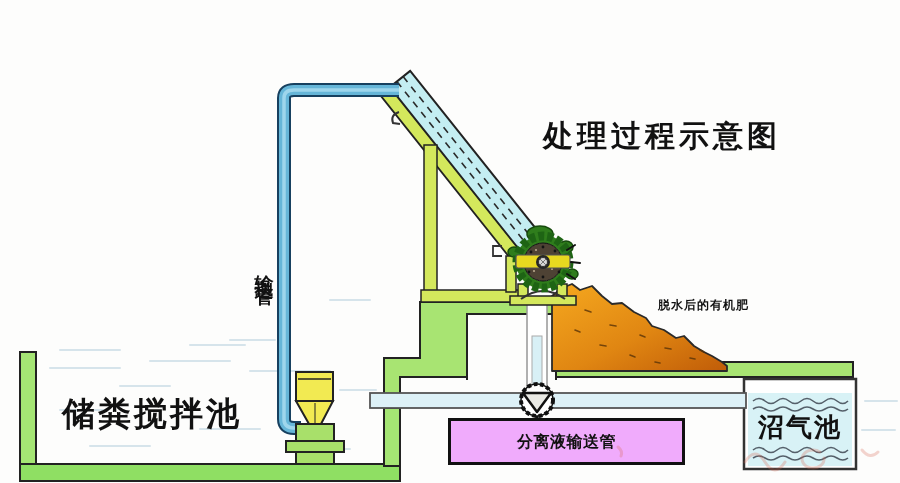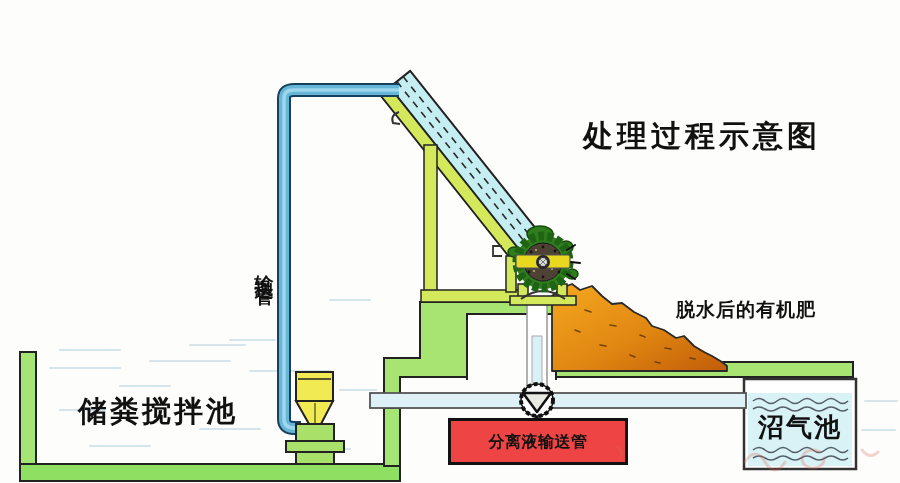--- a/index.html
+++ b/index.html
@@ -2,31 +2,31 @@
 <html style="--wall-green: #a5e574; --platform-green: #a8e472; --floor-green: #8fdf63; --frame-yellow-green: #d4e85c; --pipe-blue: #66b6d8; --pipe-blue-dark: #17405f; --pipe-blue-light: #9ed6ec; --conveyor-cyan: #c4eef2; --water-cyan: #d8f2f6; --pile-orange-light: #f5a81f; --pile-orange-dark: #c05c08; --pump-yellow: #f2ea52; --wheel-green-dark: #1e6414; --wheel-green: #2f7d1c; --outline: #222222;"><head>
 <meta charset="utf-8">
 <style>
   html,body{margin:0;padding:0;background:#fff;}
   #stage{
     position:relative;width:900px;height:483px;background:#fdfdfc;overflow:hidden;
     font-family:"DejaVu Sans",sans-serif;
   }
   #shapes{position:absolute;left:0;top:0;}
   .lbl{position:absolute;color:#111;font-weight:bold;white-space:nowrap;}
-  .lbl-title{left:543px;top:116px;font-size:30px;letter-spacing:4px;margin-left:40px;}
-  .lbl-tank{left:78px;top:392px;font-size:29px;letter-spacing:3px;}
+  .lbl-title{left:543px;top:116px;font-size:30px;letter-spacing:4px;}
+  .lbl-tank{left:62px;top:392px;font-size:33px;letter-spacing:3px;}
   .lbl-pipe{
     left:252px;top:260px;font-size:19px;
     writing-mode:vertical-rl;text-orientation:upright;letter-spacing:6px;
   }
-  .lbl-fert{left:676px;top:297px;font-size:19px;letter-spacing:1px;}
+  .lbl-fert{left:658px;top:297px;font-size:12px;letter-spacing:1px;}
   .lbl-biogas{left:758px;top:410px;font-size:26px;letter-spacing:2px;text-align:right;}
   .note-box{
-    position:absolute;left:448px;top:418px;width:180px;height:47px;
-    background:#ef4444;border:3px solid #111;box-sizing:border-box;
+    position:absolute;left:448px;top:418px;width:237px;height:47px;
+    background:#f0abfc;border:3px solid #111;box-sizing:border-box;
     display:flex;flex-direction:column;justify-content:center;align-items:center;
   }
   .note-box div{font-size:16px;font-weight:bold;line-height:20px;color:#111;letter-spacing:0.5px;}
   #watermark{position:absolute;left:0;top:0;pointer-events:none;}
   
   .f-wall{fill:var(--wall-green,#a5e574);}
   .f-floor{fill:var(--floor-green,#8fdf63);}
   .f-plat{fill:var(--platform-green,#a8e472);}
   .f-frame{fill:var(--frame-yellow-green,#d4e85c);}
   .f-cyan{fill:var(--conveyor-cyan,#c4eef2);}

